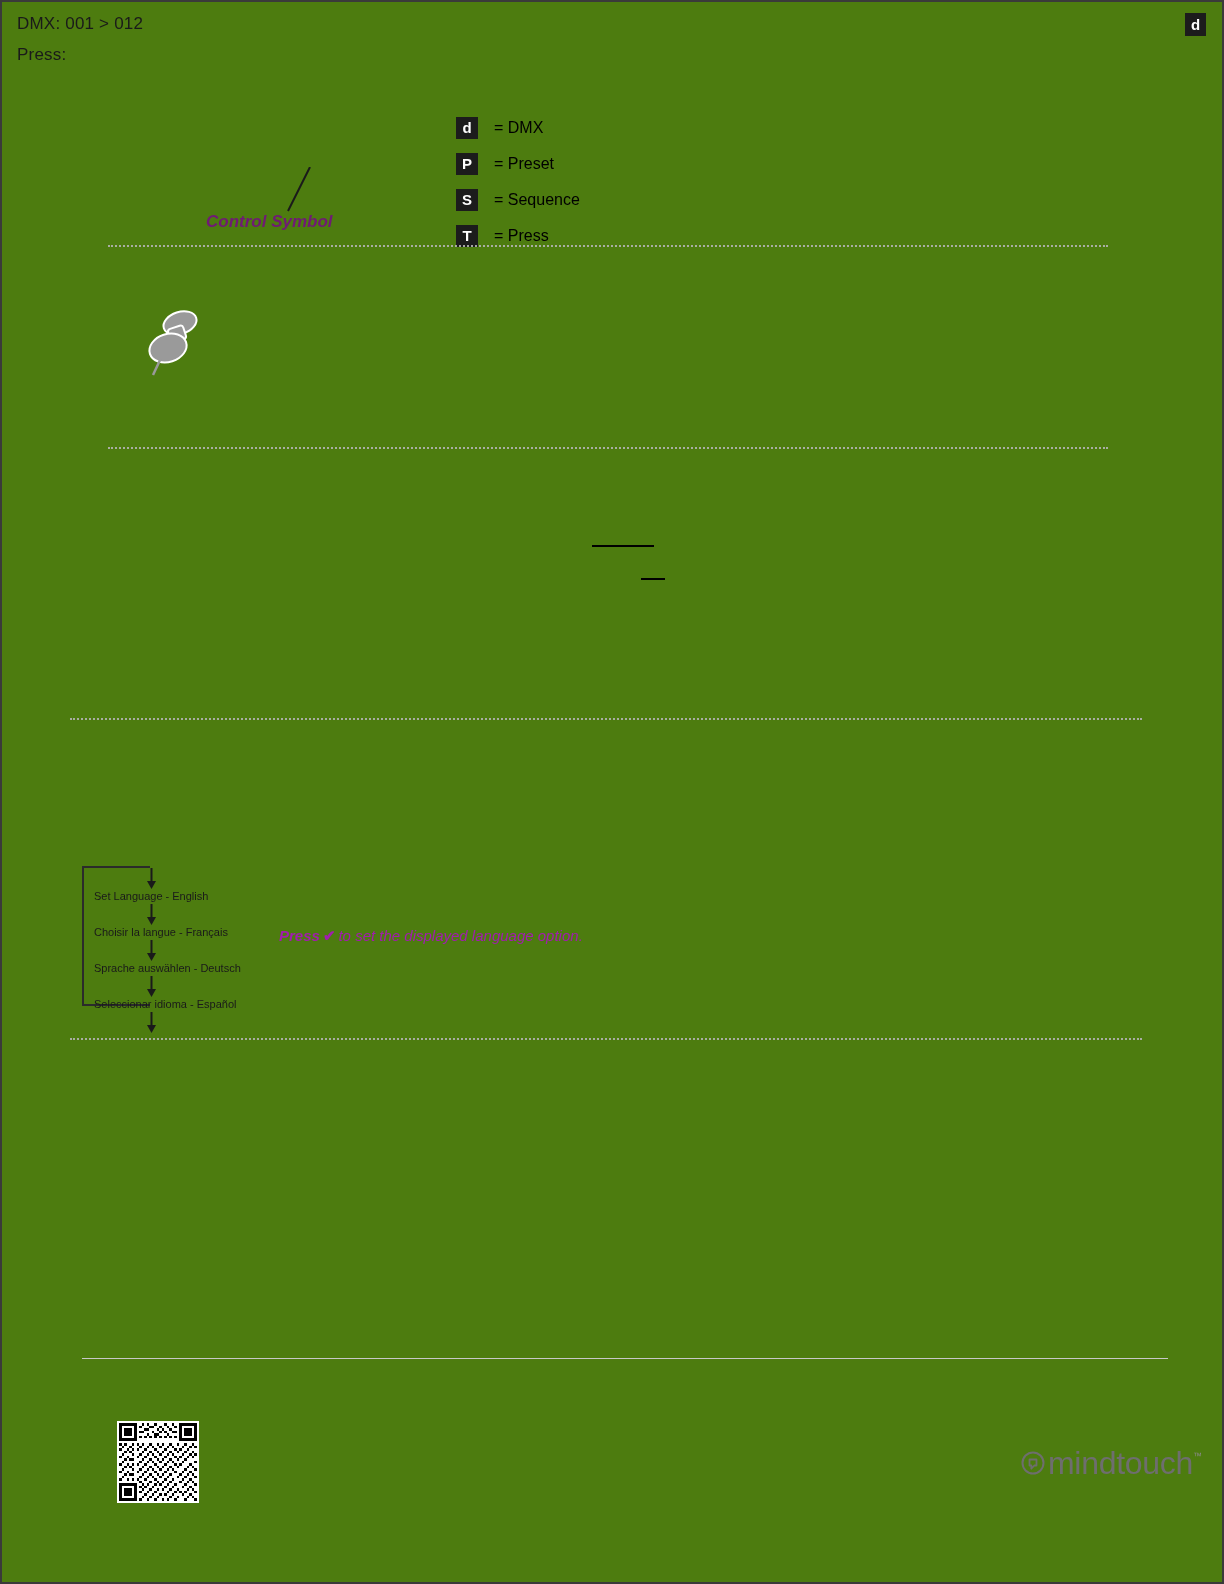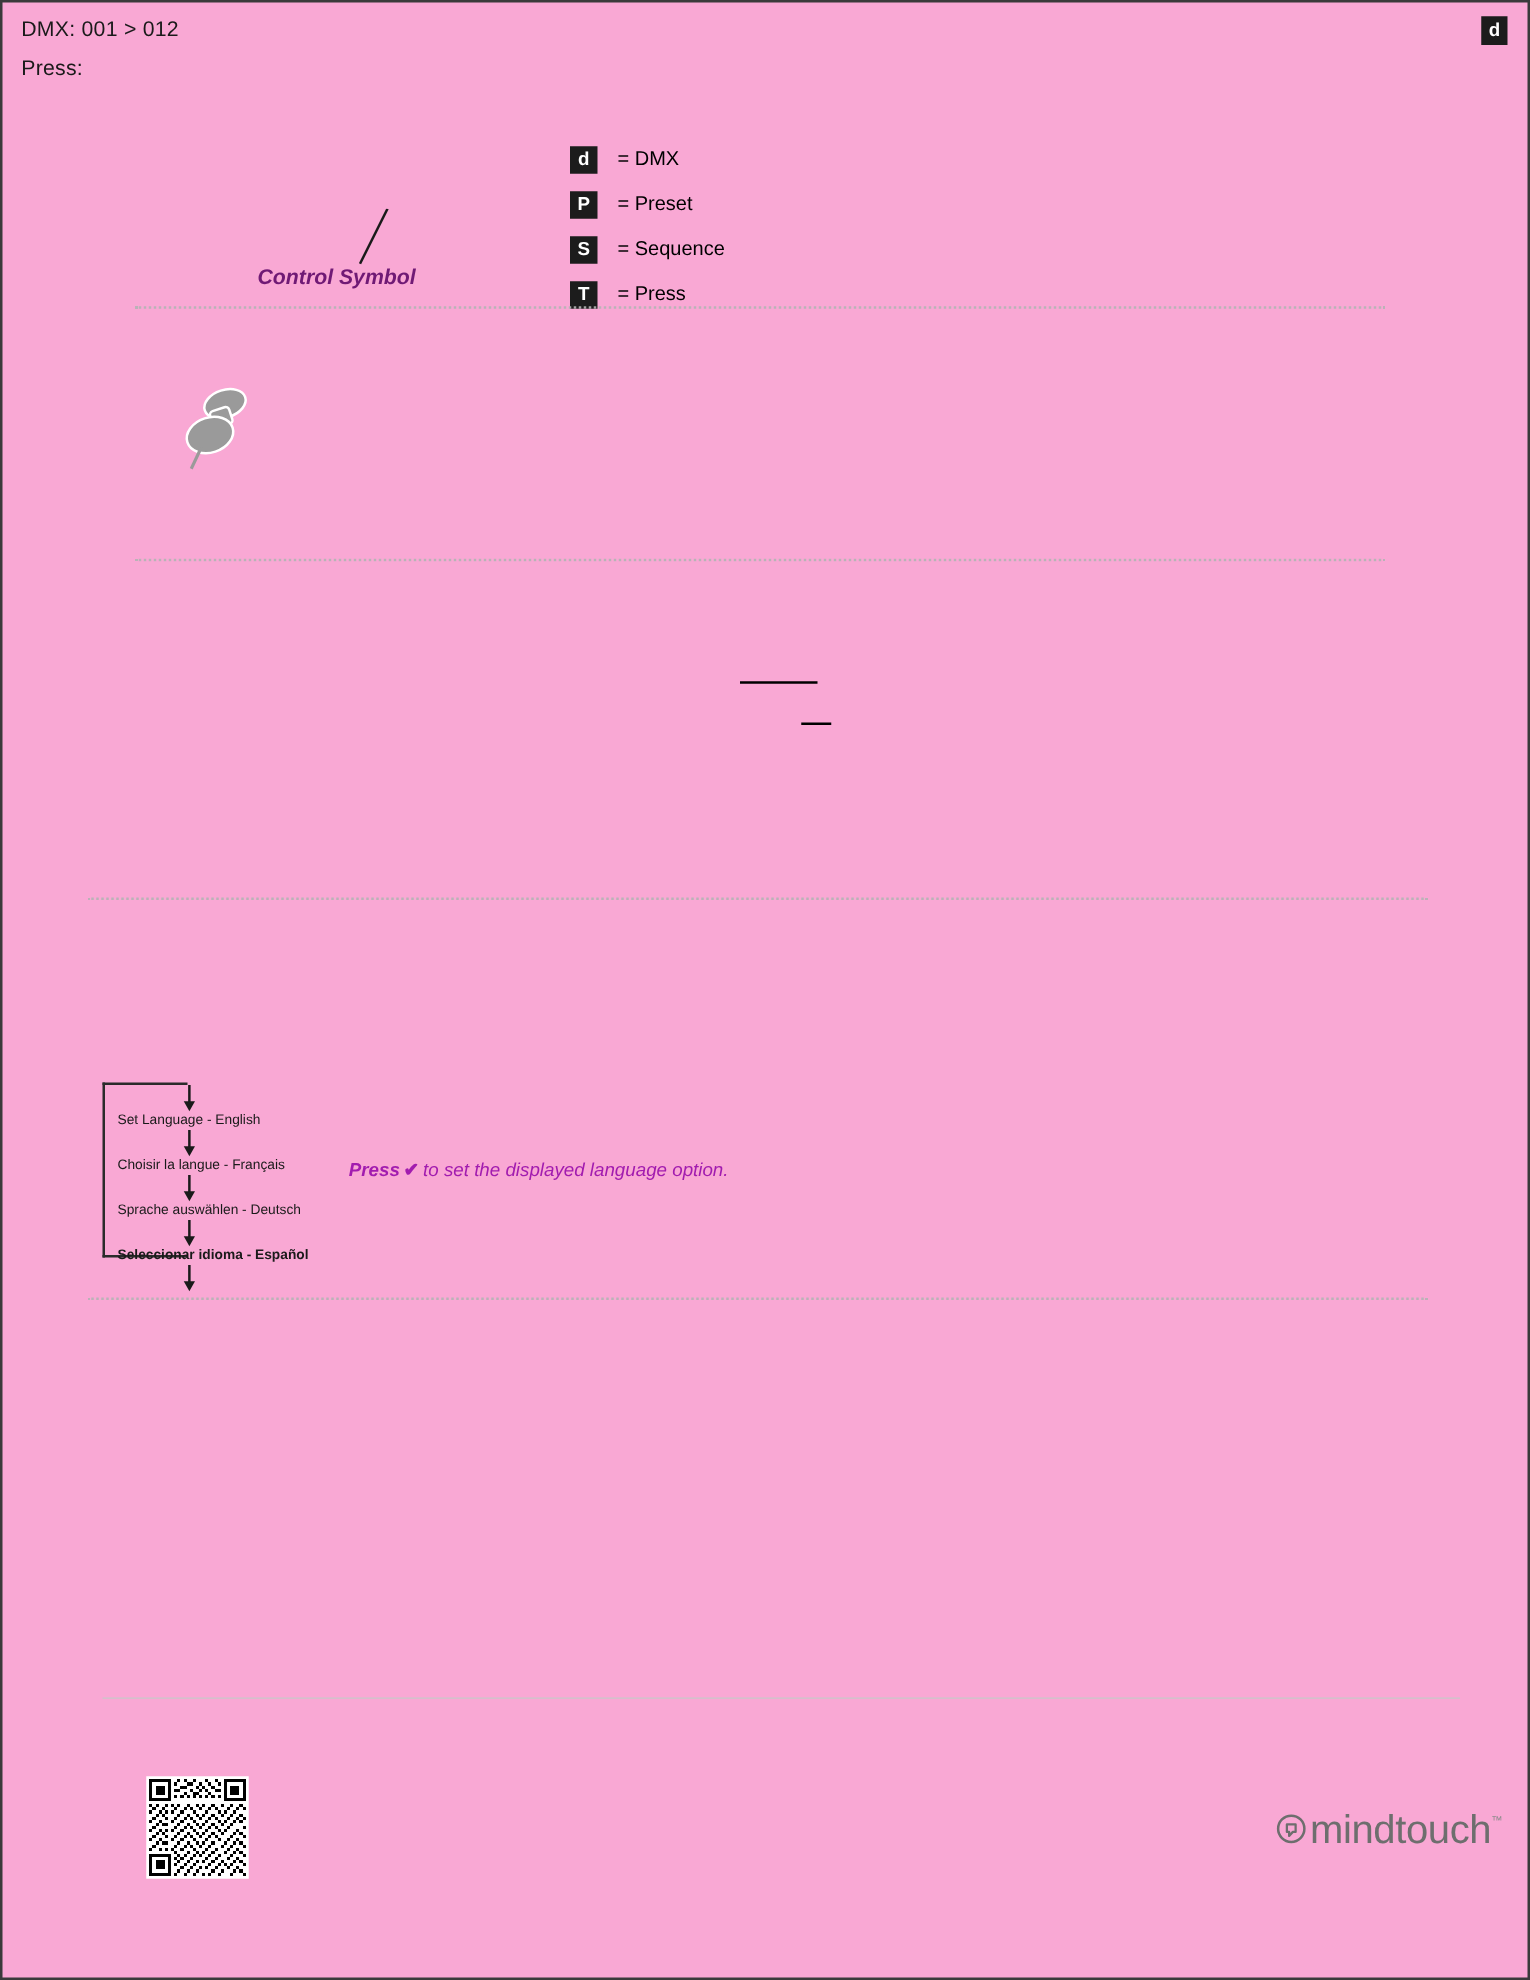--- a/index.html
+++ b/index.html
@@ -34,21 +34,21 @@
   }
 
   
   #lcd-figure { left: 82px; top: 140px; width: 248px; height: 67px; }
   .lcd-box {
     position: absolute;
     left: 0; top: 0;
     width: 100%; height: 100%;
     border: 2px solid #3a3a3a;
     box-sizing: border-box;
-    background: #f9a8d4;
+    background: #4d7c0f;
   }
   .lcd-line {
     position: absolute;
     left: 15px;
     font-size: 17px;
     letter-spacing: .2px;
     color: #1a1a1a;
     white-space: nowrap;
   }
   #lcd-line-1 { top: 12px; }
@@ -270,21 +270,21 @@
   <svg class="lang-arrow" style="top:74px;" viewBox="0 0 11 22">
     <line x1="5.5" y1="0" x2="5.5" y2="14" stroke="#1a1a1a" stroke-width="2"></line>
     <polygon points="5.5,21 1,13 10,13" fill="#1a1a1a"></polygon>
   </svg>
   <div class="lang-item" style="top:96px;">Sprache auswählen - Deutsch</div>
 
   <svg class="lang-arrow" style="top:110px;" viewBox="0 0 11 22">
     <line x1="5.5" y1="0" x2="5.5" y2="14" stroke="#1a1a1a" stroke-width="2"></line>
     <polygon points="5.5,21 1,13 10,13" fill="#1a1a1a"></polygon>
   </svg>
-  <div class="lang-item" style="top:132px;font-weight:bold;">Seleccionar idioma - Español</div>
+  <div class="lang-item" style="top:132px;">Seleccionar idioma - Español</div>
 
   <svg class="lang-arrow" style="top:146px;" viewBox="0 0 11 22">
     <line x1="5.5" y1="0" x2="5.5" y2="14" stroke="#1a1a1a" stroke-width="2"></line>
     <polygon points="5.5,21 1,13 10,13" fill="#1a1a1a"></polygon>
   </svg>
 </div>
 
 <div id="language-instruction">
   <span class="press-word">Press</span><span class="check-glyph">✔</span><span>to set the displayed language option.</span>
 </div>

